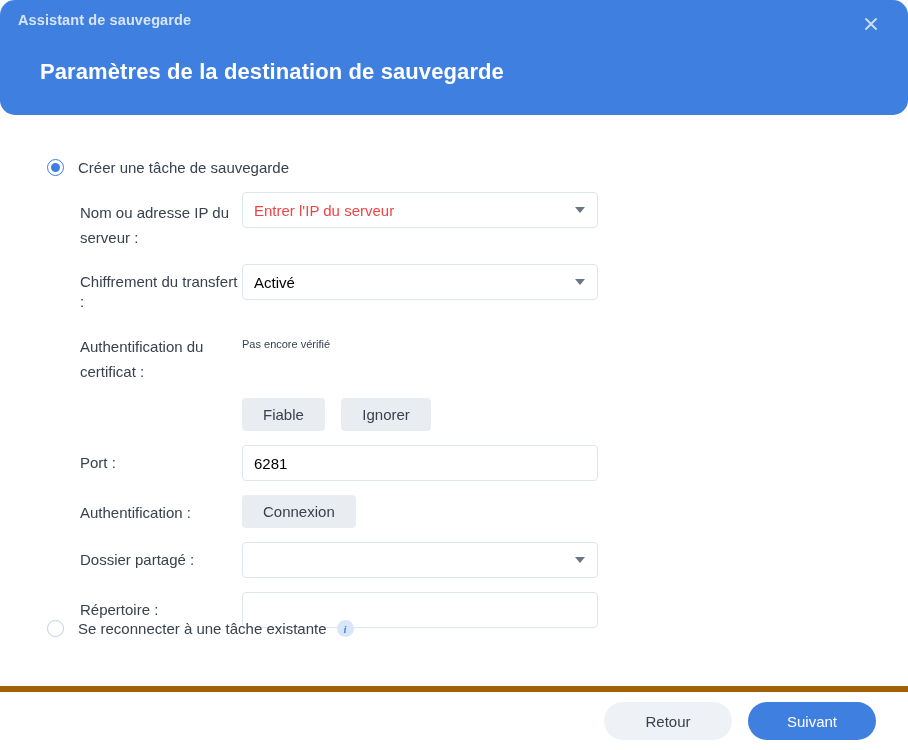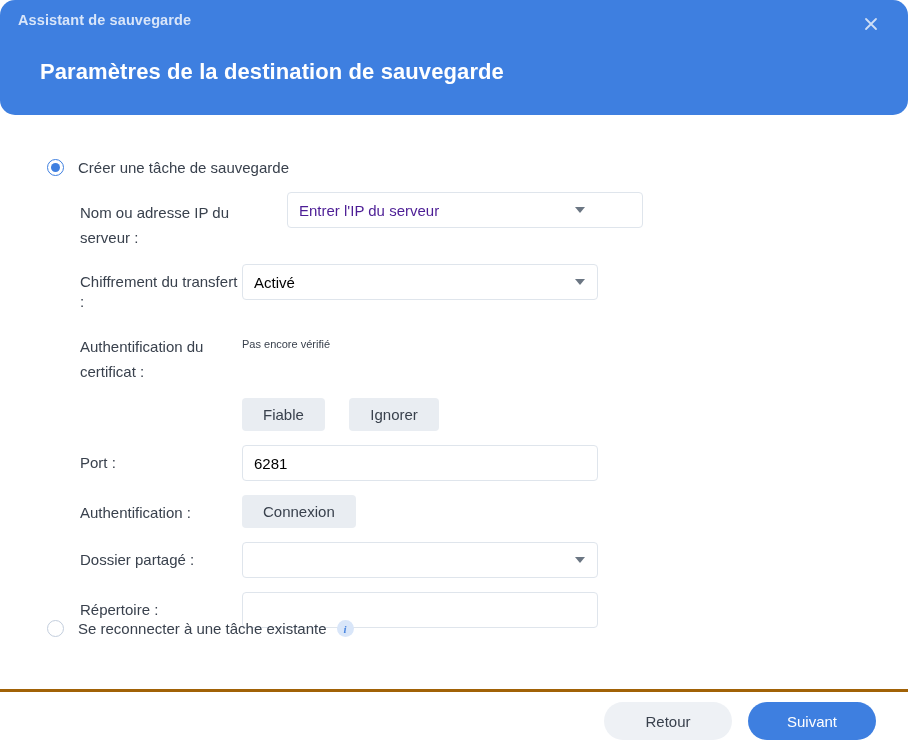--- a/index.html
+++ b/index.html
@@ -165,21 +165,21 @@
     border-radius: 4px;
     background: #ffffff;
     padding: 0 11px;
     font-size: 15px;
     color: #000000;
     font-family: "Liberation Sans", "DejaVu Sans", sans-serif;
     outline: none;
     display: flex;
     align-items: center;
   }
-  .input.placeholder { color: #4c1d95; margin-left: 45px; }
+  .input.placeholder { color: #ef4444; }
   .select {
     padding-right: 32px;
   }
   .caret {
     position: absolute;
     right: 13px;
     top: 15px;
     width: 0;
     height: 0;
     border-left: 5px solid transparent;
@@ -202,30 +202,30 @@
     height: 33px;
     padding: 0 21px;
     background: #e9edf2;
     border: none;
     border-radius: 4px;
     font-size: 15px;
     color: #39414d;
     font-family: "Liberation Sans", "DejaVu Sans", sans-serif;
     cursor: pointer;
   }
-  .btn-gap { margin-right: 20px; }
+  .btn-gap { margin-right: 12px; }
 
   
   .footer {
     position: absolute;
     left: 0;
     right: 0;
     bottom: 0;
     height: 58px;
-    border-top: 3px solid #a16207;
+    border-top: 6px solid #a16207;
     display: flex;
     align-items: center;
     justify-content: flex-end;
     padding-right: 32px;
     background: #ffffff;
     padding-left: 43px;
   }
   .btn-pill {
     height: 38px;
     min-width: 128px;

